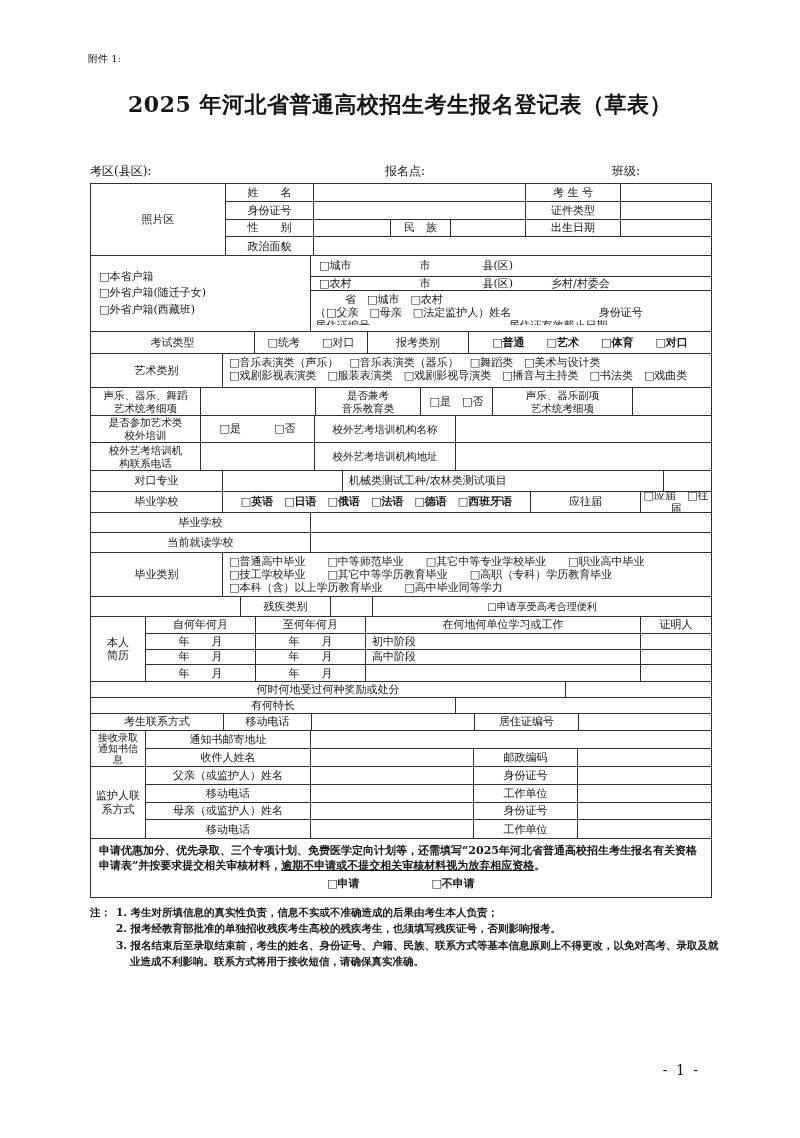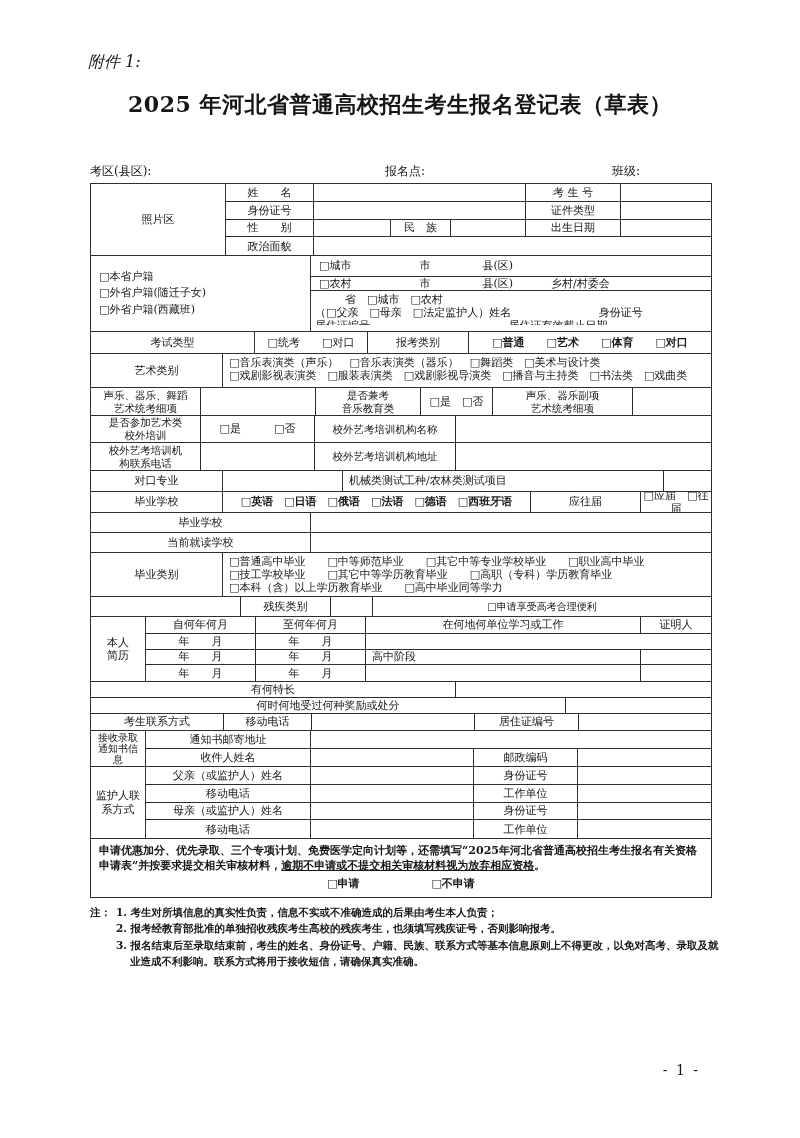--- a/index.html
+++ b/index.html
@@ -3,21 +3,21 @@
 <meta charset="utf-8">
 <style>
   :root{ --bc:#2e2e2e; --tc:#161616; }
   *{ box-sizing:border-box; margin:0; padding:0; }
   html,body{ background:#ffffff; }
   body{
     width:800px; height:1138px; position:relative;
     font-family:"DejaVu Serif","Liberation Serif",serif;
     color:var(--tc);
   }
-  .attachment{ position:absolute; left:88px; top:52px; font-size:16px;font-style:italic; }
+  .attachment{ position:absolute; left:88px; top:52px; font-size:10px; }
   .doc-title{ position:absolute; left:0; top:90px; width:800px; text-align:center;
     font-size:22px; font-weight:bold; letter-spacing:0.5px; }
   .meta{ position:absolute; left:90px; top:163px; width:622px; height:16px; font-size:12px; }
   .meta span{ position:absolute; top:0; }
   .meta .m1{ left:0; } .meta .m2{ left:295px; } .meta .m3{ left:522px; }
 
   .ft{ position:absolute; left:90px; top:183px; width:622px; border:1px solid var(--bc);
        font-size:11px; line-height:1.2; }
   .ft > div{ display:flex; border-bottom:1px solid var(--bc); }
   .ft > div:last-child{ border-bottom:none; }
@@ -211,44 +211,45 @@
     <div class="stack">
       <div class="irow" style="height:17px">
         <div class="c" style="width:110px">自何年何月</div>
         <div class="c" style="width:110px">至何年何月</div>
         <div class="c" style="width:275px">在何地何单位学习或工作</div>
         <div class="c end" style="flex:1">证明人</div>
       </div>
       <div class="irow" style="height:16px">
         <div class="c" style="width:110px">年　　月</div>
         <div class="c" style="width:110px">年　　月</div>
+        <div class="c lt" style="width:275px;padding-left:6px">初中阶段</div>
         <div class="c end" style="flex:1"></div>
       </div>
       <div class="irow" style="height:16px">
         <div class="c" style="width:110px">年　　月</div>
         <div class="c" style="width:110px">年　　月</div>
         <div class="c lt" style="width:275px;padding-left:6px">高中阶段</div>
         <div class="c end" style="flex:1"></div>
       </div>
       <div class="irow" style="height:16px">
         <div class="c" style="width:110px">年　　月</div>
         <div class="c" style="width:110px">年　　月</div>
         <div class="c" style="width:275px"></div>
         <div class="c end" style="flex:1"></div>
       </div>
     </div>
+  </div>
+
+  <div style="height:16px">
+    <div class="c" style="width:475px">何时何地受过何种奖励或处分</div>
+    <div class="c end" style="flex:1"></div>
   </div>
 
   <div style="height:16px">
     <div class="c" style="width:365px">有何特长</div>
-    <div class="c end" style="flex:1"></div>
-  </div>
-
-  <div style="height:16px">
-    <div class="c" style="width:475px">何时何地受过何种奖励或处分</div>
     <div class="c end" style="flex:1"></div>
   </div>
 
   <div style="height:17px">
     <div class="c" style="width:133px">考生联系方式</div>
     <div class="c" style="width:88px">移动电话</div>
     <div class="c" style="width:163px"></div>
     <div class="c" style="width:104px">居住证编号</div>
     <div class="c end" style="flex:1"></div>
   </div>

